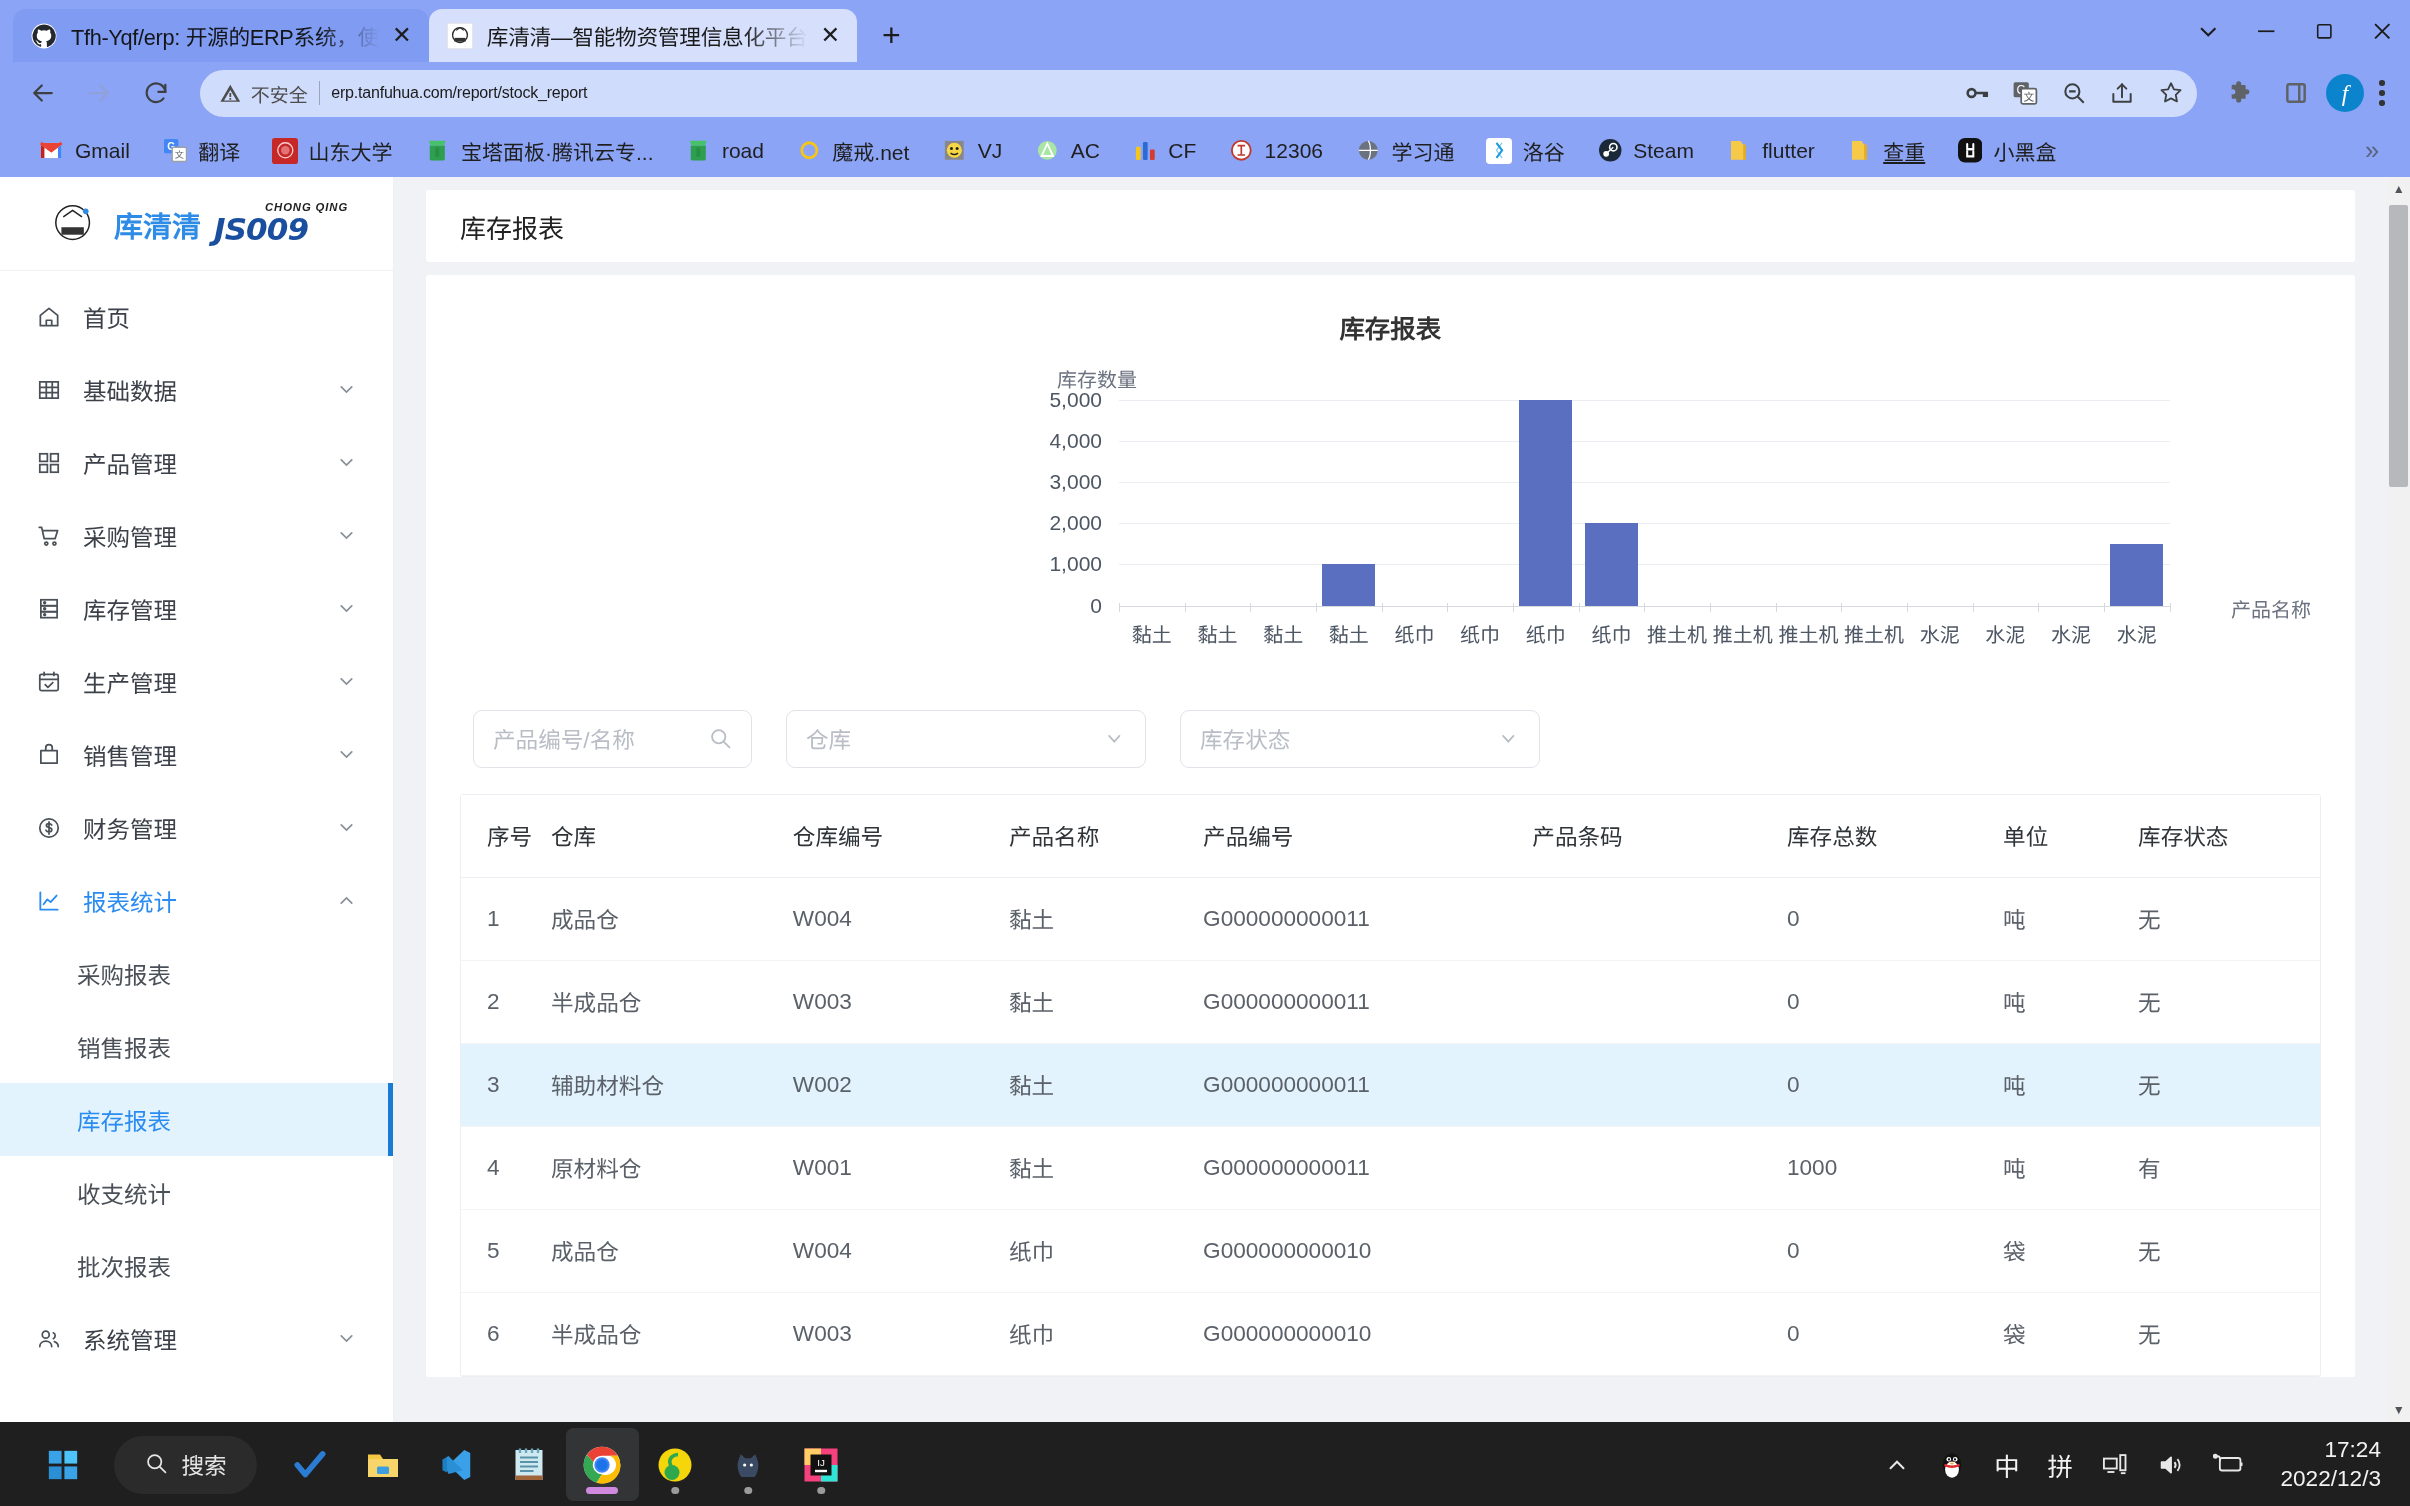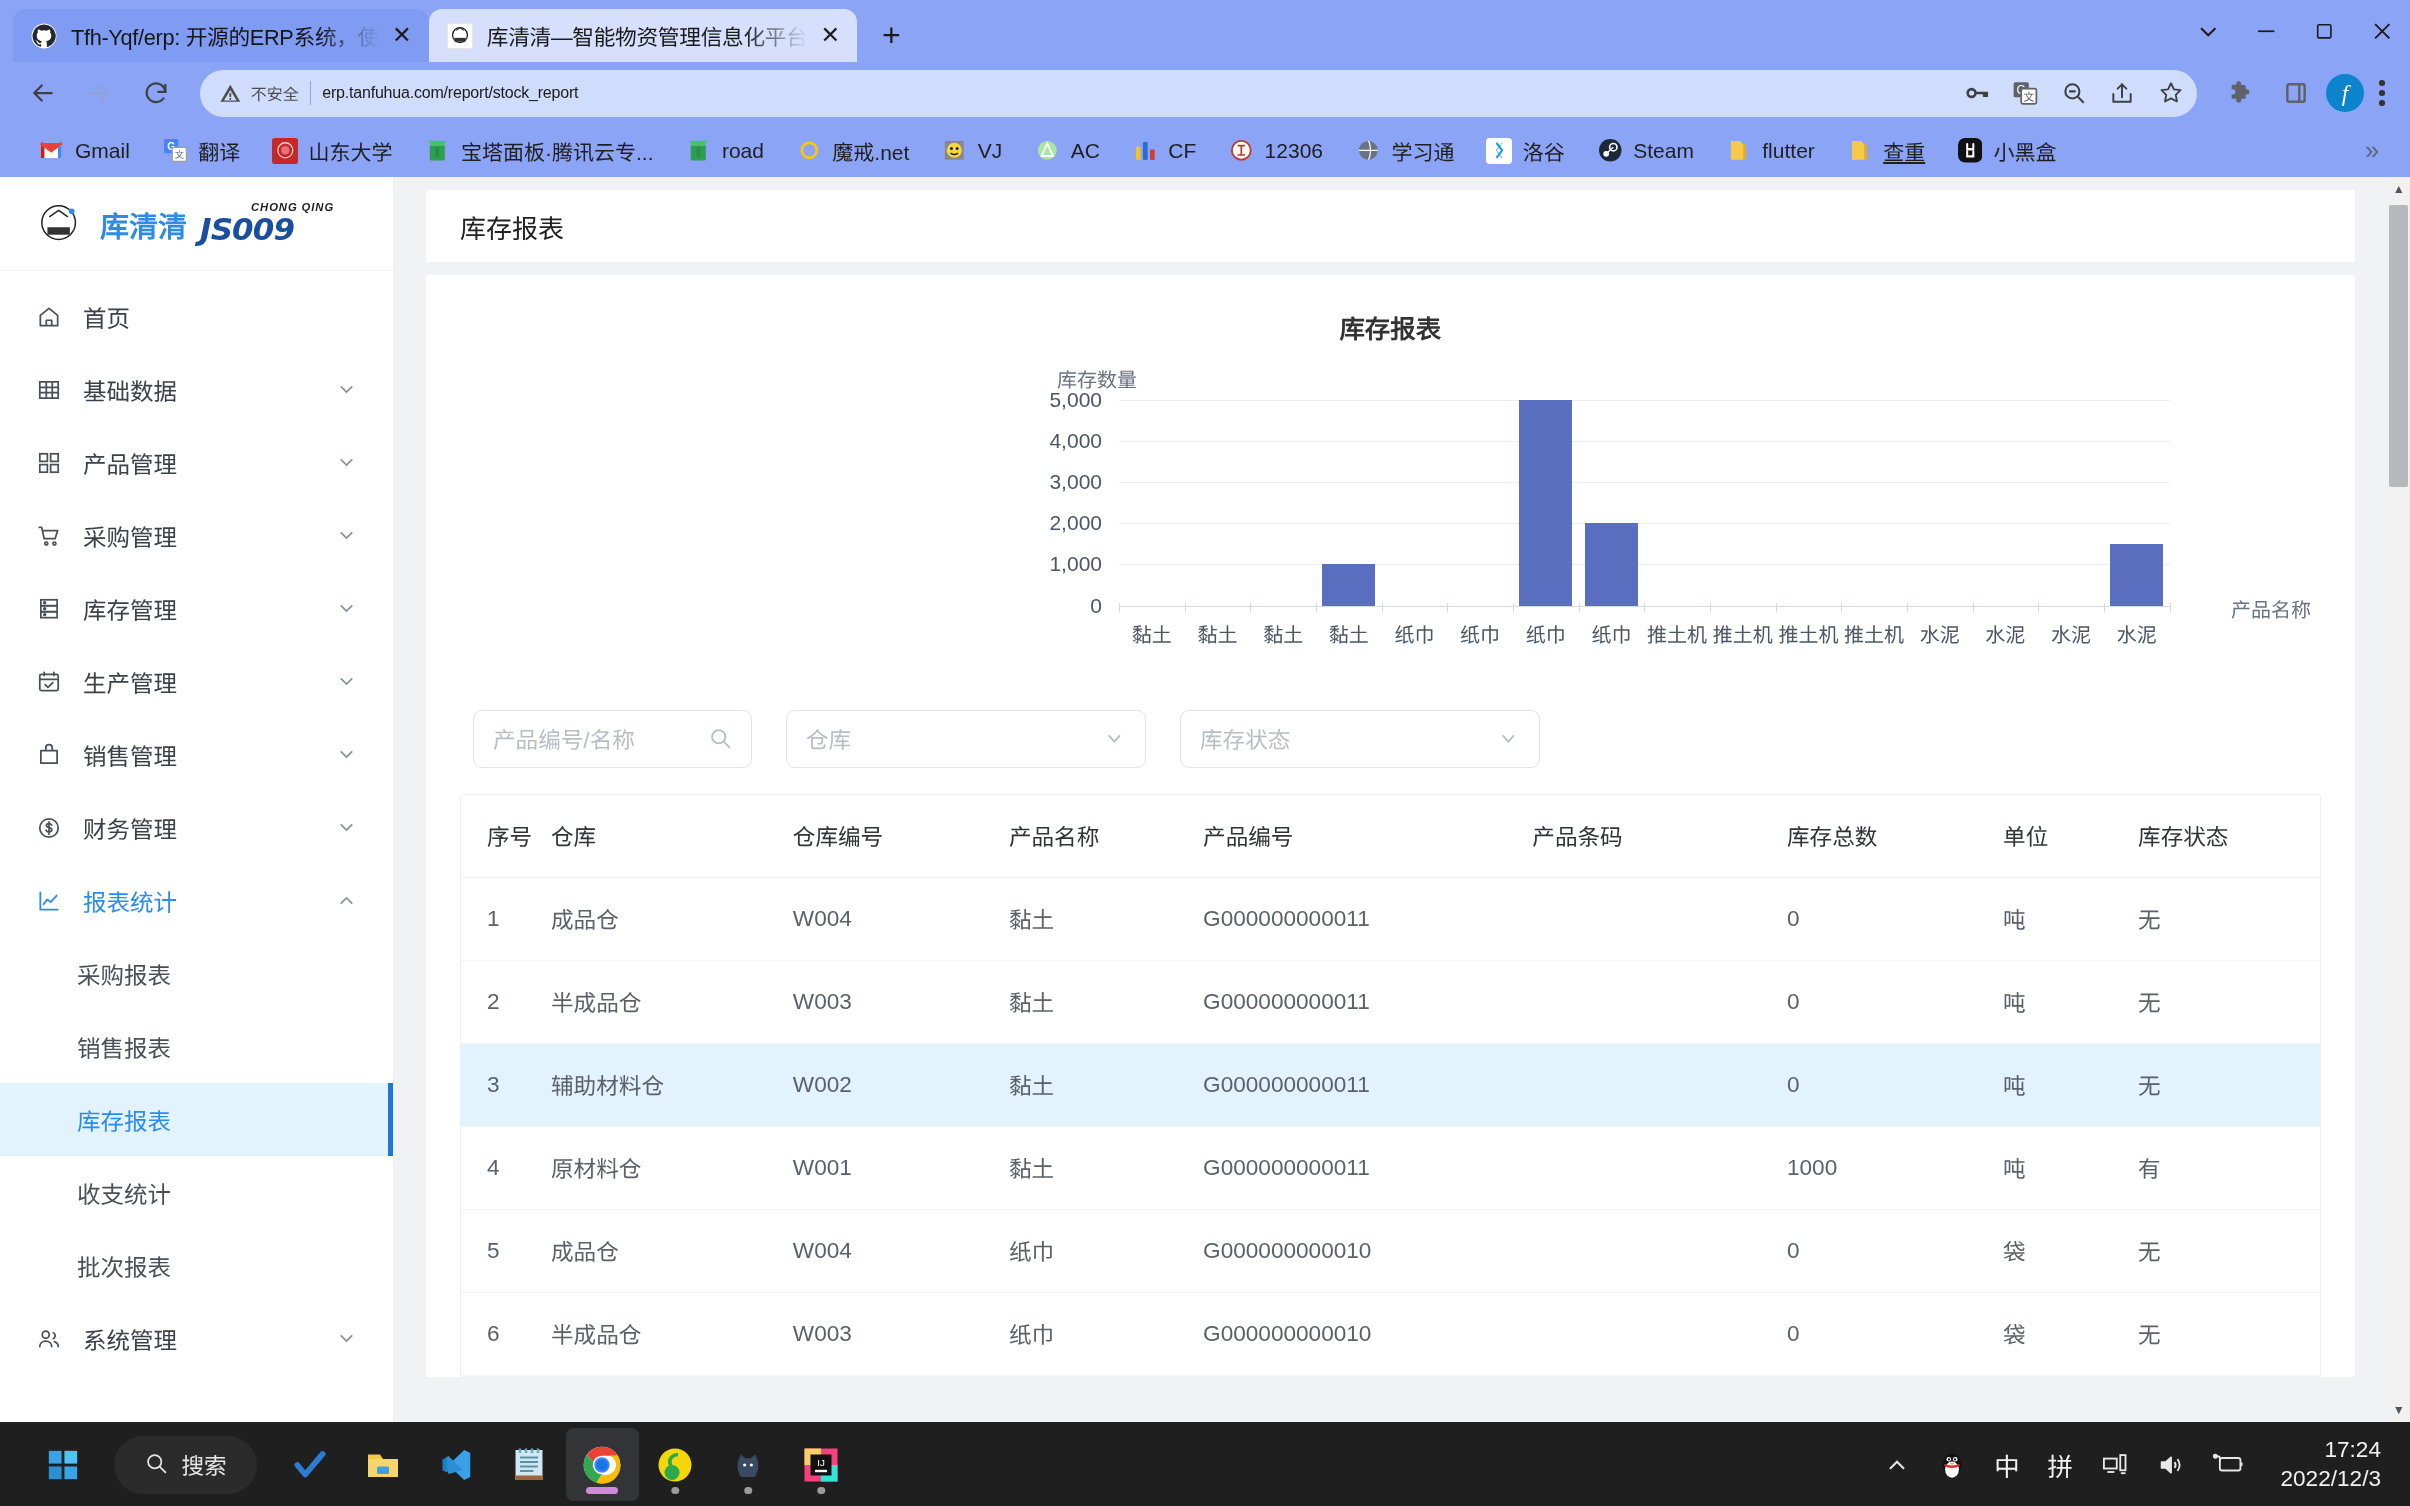--- a/index.html
+++ b/index.html
@@ -36,21 +36,21 @@
   .win-ctrls { position: absolute; right: 0; top: 0; height: 62px; display: flex; align-items: center; }
   .win-btn { width: 58px; height: 62px; display: flex; align-items: center; justify-content: center; color: #111; }
 
   .toolbar { height: 62px; display: flex; align-items: center; padding: 0 17px; gap: 5.6px; }
   .nav-btn { width: 51px; height: 51px; border-radius: 50%; display: flex; align-items: center; justify-content: center; color: #3c4043; }
   .nav-btn.disabled { color: #9aa7d4; }
   .omnibox {
     flex: 1; height: 47px; background: #cfdcfb; border-radius: 24.5px; display: flex;
     align-items: center; padding: 0 19px; gap: 11.3px; margin: 0 13px; position: relative;
   }
-  .omni-warn { font-size: 16px; color: #4d4d4d; display: flex; align-items: center; gap: 9.4px; }
+  .omni-warn { font-size: 19px; color: #4d4d4d; display: flex; align-items: center; gap: 9.4px; }
   .omni-sep { width: 0.9px; height: 24.5px; background: #9aa5bd; }
   .omni-url { font-size: 16px; color: #1b1b1b; letter-spacing: -0.2px; }
   .omni-right { position: absolute; right: 13px; display: flex; align-items: center; gap: 22.6px; }
   .tb-icon { color: #3c4043; display: flex; align-items: center; justify-content: center; }
   .avatar-f {
     width: 38px; height: 38px; border-radius: 50%; background: #0b84cd; color: #fff;
     font-size: 23.5px; display: flex; align-items: center; justify-content: center;
     font-family: "Liberation Serif", serif; font-style: italic;
   }
   .kebab { display: flex; flex-direction: column; gap: 4.7px; padding: 0 9.4px; }
@@ -61,21 +61,21 @@
   .bm-ico { width: 26px; height: 26px; flex: 0 0 26px; display: flex; align-items: center; justify-content: center; font-size: 16px; border-radius: 3.8px; }
   .bm-label { font-size: 21px; color: #1f1f1f; white-space: nowrap; }
   .bm-label.ul { text-decoration: underline; }
   .bm-more { margin-left: auto; font-size: 25.4px; color: #5a6480; padding-right: 9.4px; }
 
   
   .page { flex: 1; background: #fff; display: flex; overflow: hidden; position: relative; }
 
   .sidebar { width: 394px; background: #fff; flex: 0 0 394px; display: flex; flex-direction: column;
              border-right: 0.9px solid #eef0f3; }
-  .logo-bar { height: 94px; display: flex; align-items: center; gap: 13px; padding-left: 34px;
+  .logo-bar { height: 94px; display: flex; align-items: center; gap: 13px; padding-left: 48px;
               border-bottom: 0.9px solid #f0f0f0; }
   .logo-mark { width: 53px; height: 43px; position: relative; flex: 0 0 53px; }
   .logo-text-cn { font-size: 29px; font-weight: 700; color: #2e8ce6; letter-spacing: 0px; }
   .logo-js { display: flex; flex-direction: column; align-items: flex-start; line-height: 1; }
   .logo-cq { font-size: 11.3px; font-weight: 700; color: #1f1f1f; font-style: italic; letter-spacing: 0.9px; margin-left: 51px; }
   .logo-js-main { font-size: 31px; font-weight: 800; color: #1a4fa0; font-style: italic;
                   font-family: "DejaVu Sans", sans-serif; letter-spacing: -0.9px; }
 
   .menu { flex: 1; padding-top: 9.4px; overflow: hidden; }
   .mi { height: 73px; display: flex; align-items: center; padding: 0 36px 0 34px; gap: 19px; cursor: pointer; position: relative; }

